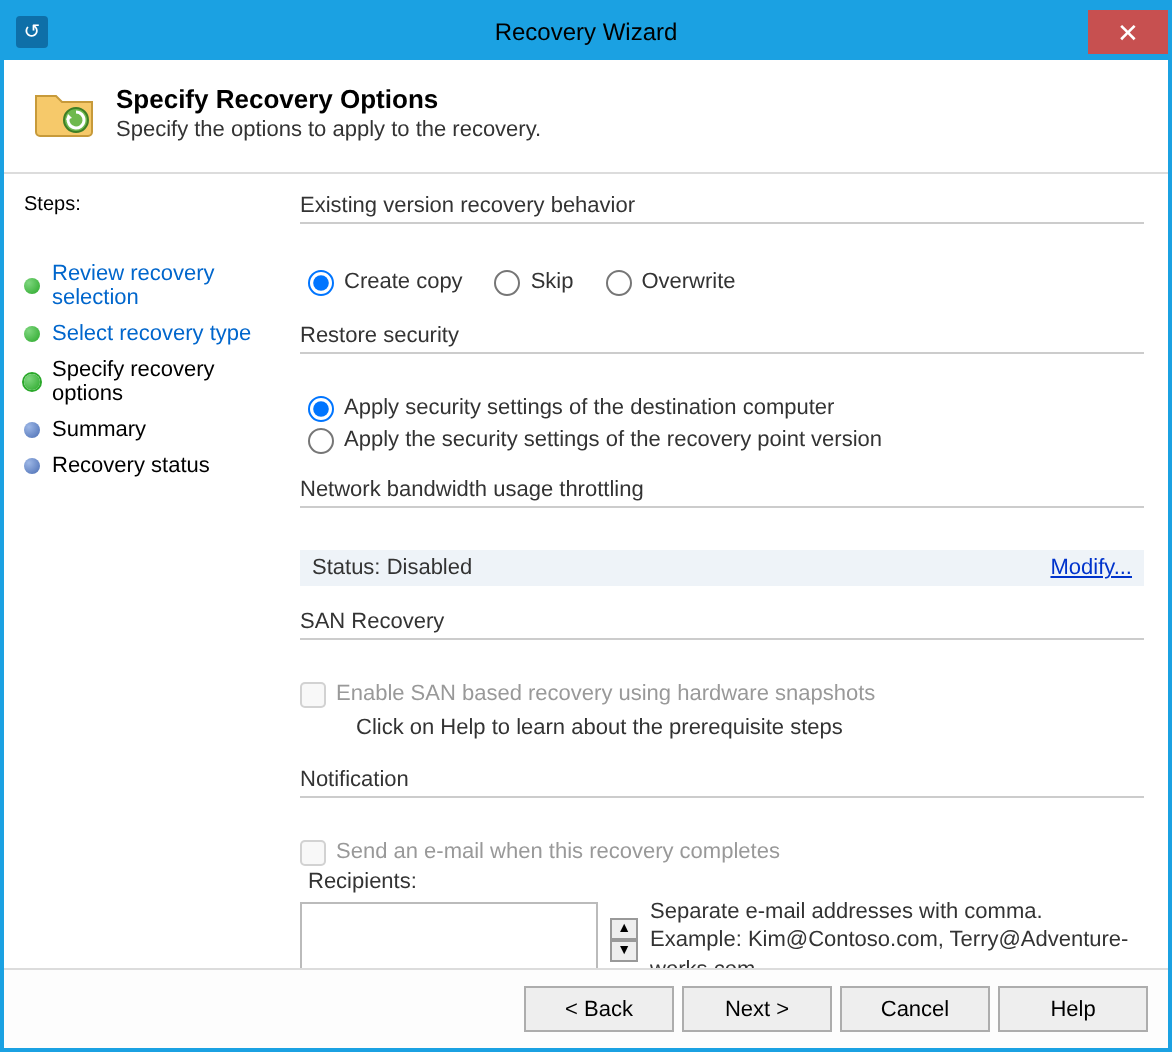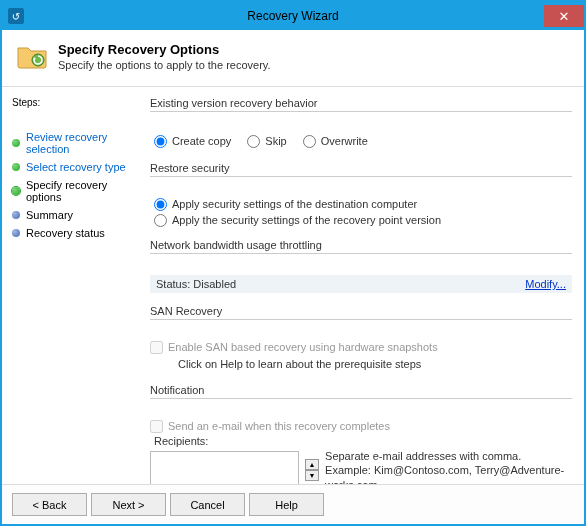--- a/index.html
+++ b/index.html
@@ -45,21 +45,21 @@
   .modify-link { margin-left: auto; color: #0033cc; text-decoration: underline; cursor: pointer; }
   
   .indent-note { padding: 4px 4px 2px 28px; font-size: 11px; color: #333; }
   .recip-label { font-size: 11px; margin: 2px 0 2px 4px; }
   .recip-row { display: flex; align-items: center; gap: 6px; }
   .recip-box { width: 175px; height: 38px; border: 1px solid #bbb; background: #fff; resize: none; font-family: inherit; font-size: 11px; padding: 2px; }
   .spinner { display: flex; flex-direction: column; }
   .spinner button { width: 14px; height: 11px; font-size: 7px; line-height: 7px; border: 1px solid #999; background: #eee; padding: 0; }
   .hint { font-size: 11px; color: #333; line-height: 1.3; }
   
-  .footer { border-top: 1px solid #dcdcdc; padding: 8px 10px; display: flex; justify-content: flex-start; gap: 4px; background: #fdfdfd; }
+  .footer { border-top: 1px solid #dcdcdc; padding: 8px 10px; display: flex; justify-content: flex-end; gap: 4px; background: #fdfdfd; }
   .footer button { min-width: 75px; height: 23px; font-size: 11px; border: 1px solid #adadad; background: #eee; cursor: pointer; }
 </style>
 </head>
 <body>
 
 <div class="window">
 
   <div class="titlebar">
     <div class="titlebar-icon">↺</div>
     <div class="titlebar-title">Recovery Wizard</div>

